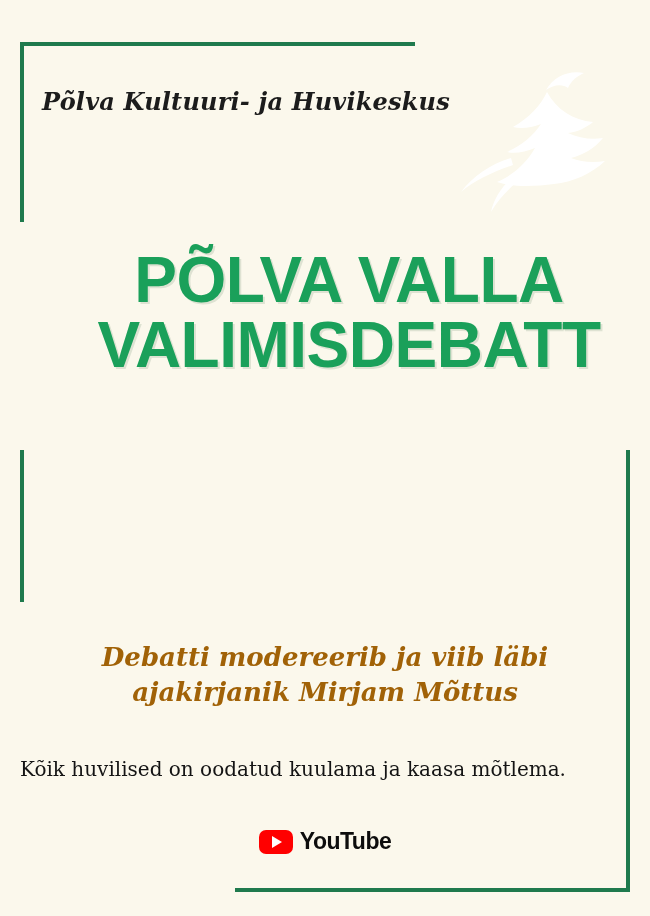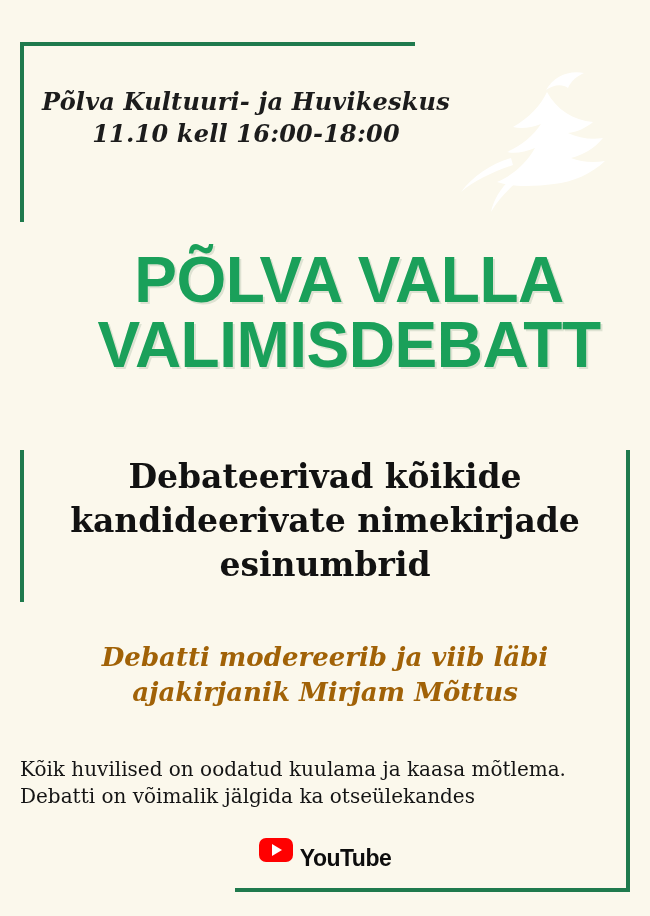--- a/index.html
+++ b/index.html
@@ -178,21 +178,20 @@
     border-left: 10px solid #ffffff;
     border-top: 6px solid transparent;
     border-bottom: 6px solid transparent;
   }
   .yt-text {
     font-family: "Liberation Sans", sans-serif;
     font-weight: bold;
     font-size: 23px;
     color: #0d0d0d;
     letter-spacing: -0.5px;
-    margin-top: 17px;
   }
 </style>
 </head>
 <body>
 
 <div class="poster">
 
   <div class="line line-top"></div>
   <div class="line line-left-top"></div>
   <div class="line line-left-mid"></div>
@@ -206,42 +205,35 @@
         <path d="M44 112 C62 104 74 92 82 78 C72 82 62 84 54 82 C68 76 80 66 88 54 C78 58 68 59 60 57 C76 48 88 35 94 22 C104 40 120 50 140 52 C133 58 124 62 115 63 C126 68 138 70 150 68 C142 78 130 85 118 88 C128 92 140 93 152 91 C138 104 120 112 101 114 C84 116 62 118 44 112 Z"></path>
         <path d="M93 20 C101 6 116 0 131 3 C124 6 118 11 115 18 C110 14 101 14 93 20 Z"></path>
         <path d="M60 95 C40 102 22 110 8 122 C20 106 38 94 58 88 Z"></path>
         <path d="M74 104 C58 116 46 128 38 142 C42 124 54 110 70 99 Z"></path>
       </g>
     </svg>
   </div>
 
   <div class="header-block">
     <div class="header-line">Põlva Kultuuri- ja Huvikeskus</div>
-    <div class="header-line">11.10 kell 16:00-18:00</div>
   </div>
 
   <div class="title-block">
     <div class="title-line">PÕLVA VALLA</div>
     <div class="title-line">VALIMISDEBATT</div>
   </div>
 
-  <div class="subtitle-block">
-    <div class="subtitle-line">Debateerivad kõikide</div>
-    <div class="subtitle-line">kandideerivate nimekirjade</div>
-    <div class="subtitle-line">esinumbrid</div>
-  </div>
 
   <div class="moderator-block">
     <div class="moderator-line">Debatti modereerib ja viib läbi</div>
     <div class="moderator-line">ajakirjanik Mirjam Mõttus</div>
   </div>
 
   <div class="note-block">
     <div class="note-line">Kõik huvilised on oodatud kuulama ja kaasa mõtlema.</div>
-    <div class="note-line">Debatti on võimalik jälgida ka otseülekandes</div>
   </div>
 
   <div class="youtube">
     <span class="yt-badge"></span>
     <span class="yt-text">YouTube</span>
   </div>
 
 </div>
 
 </body></html>

